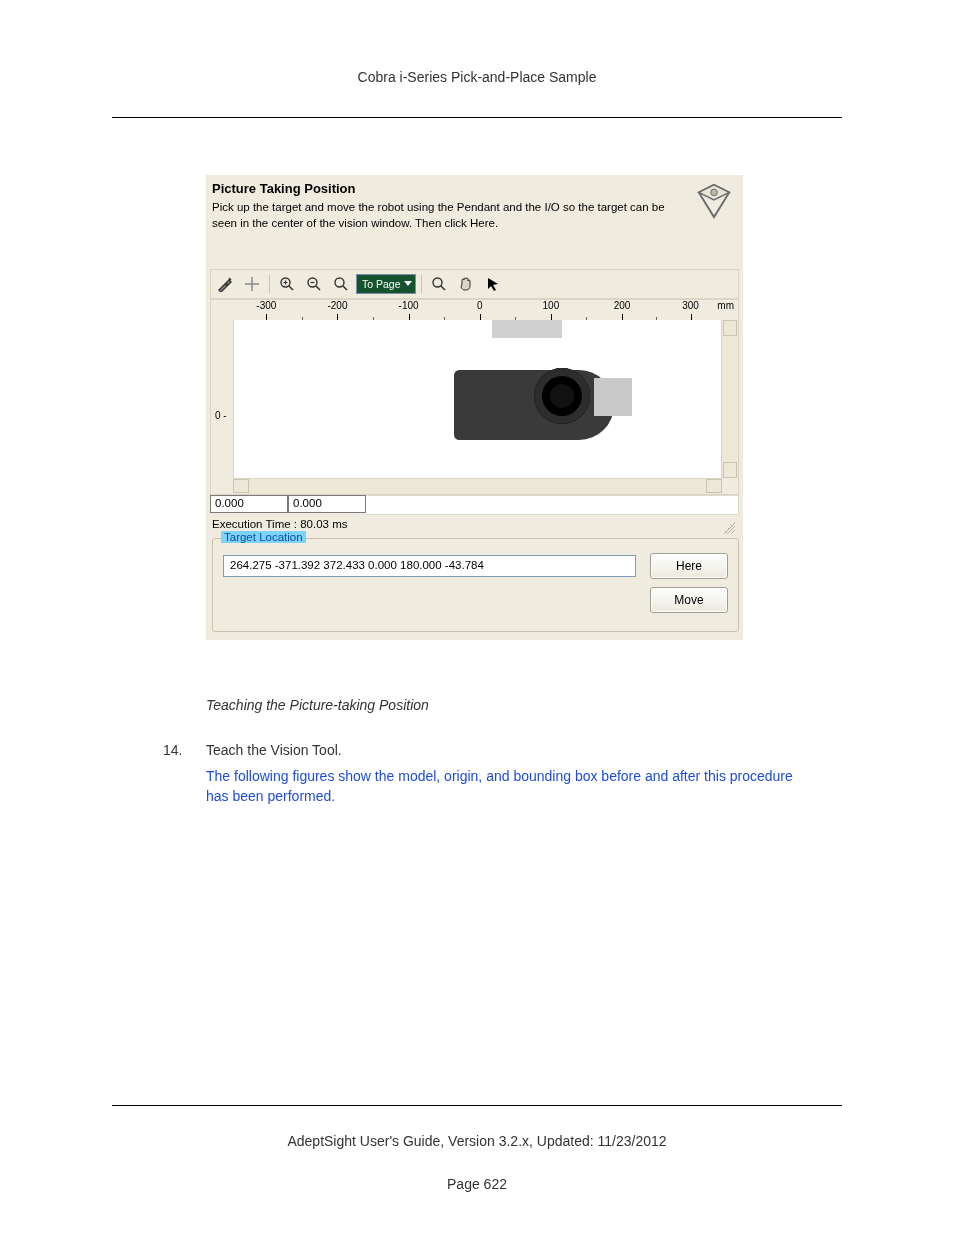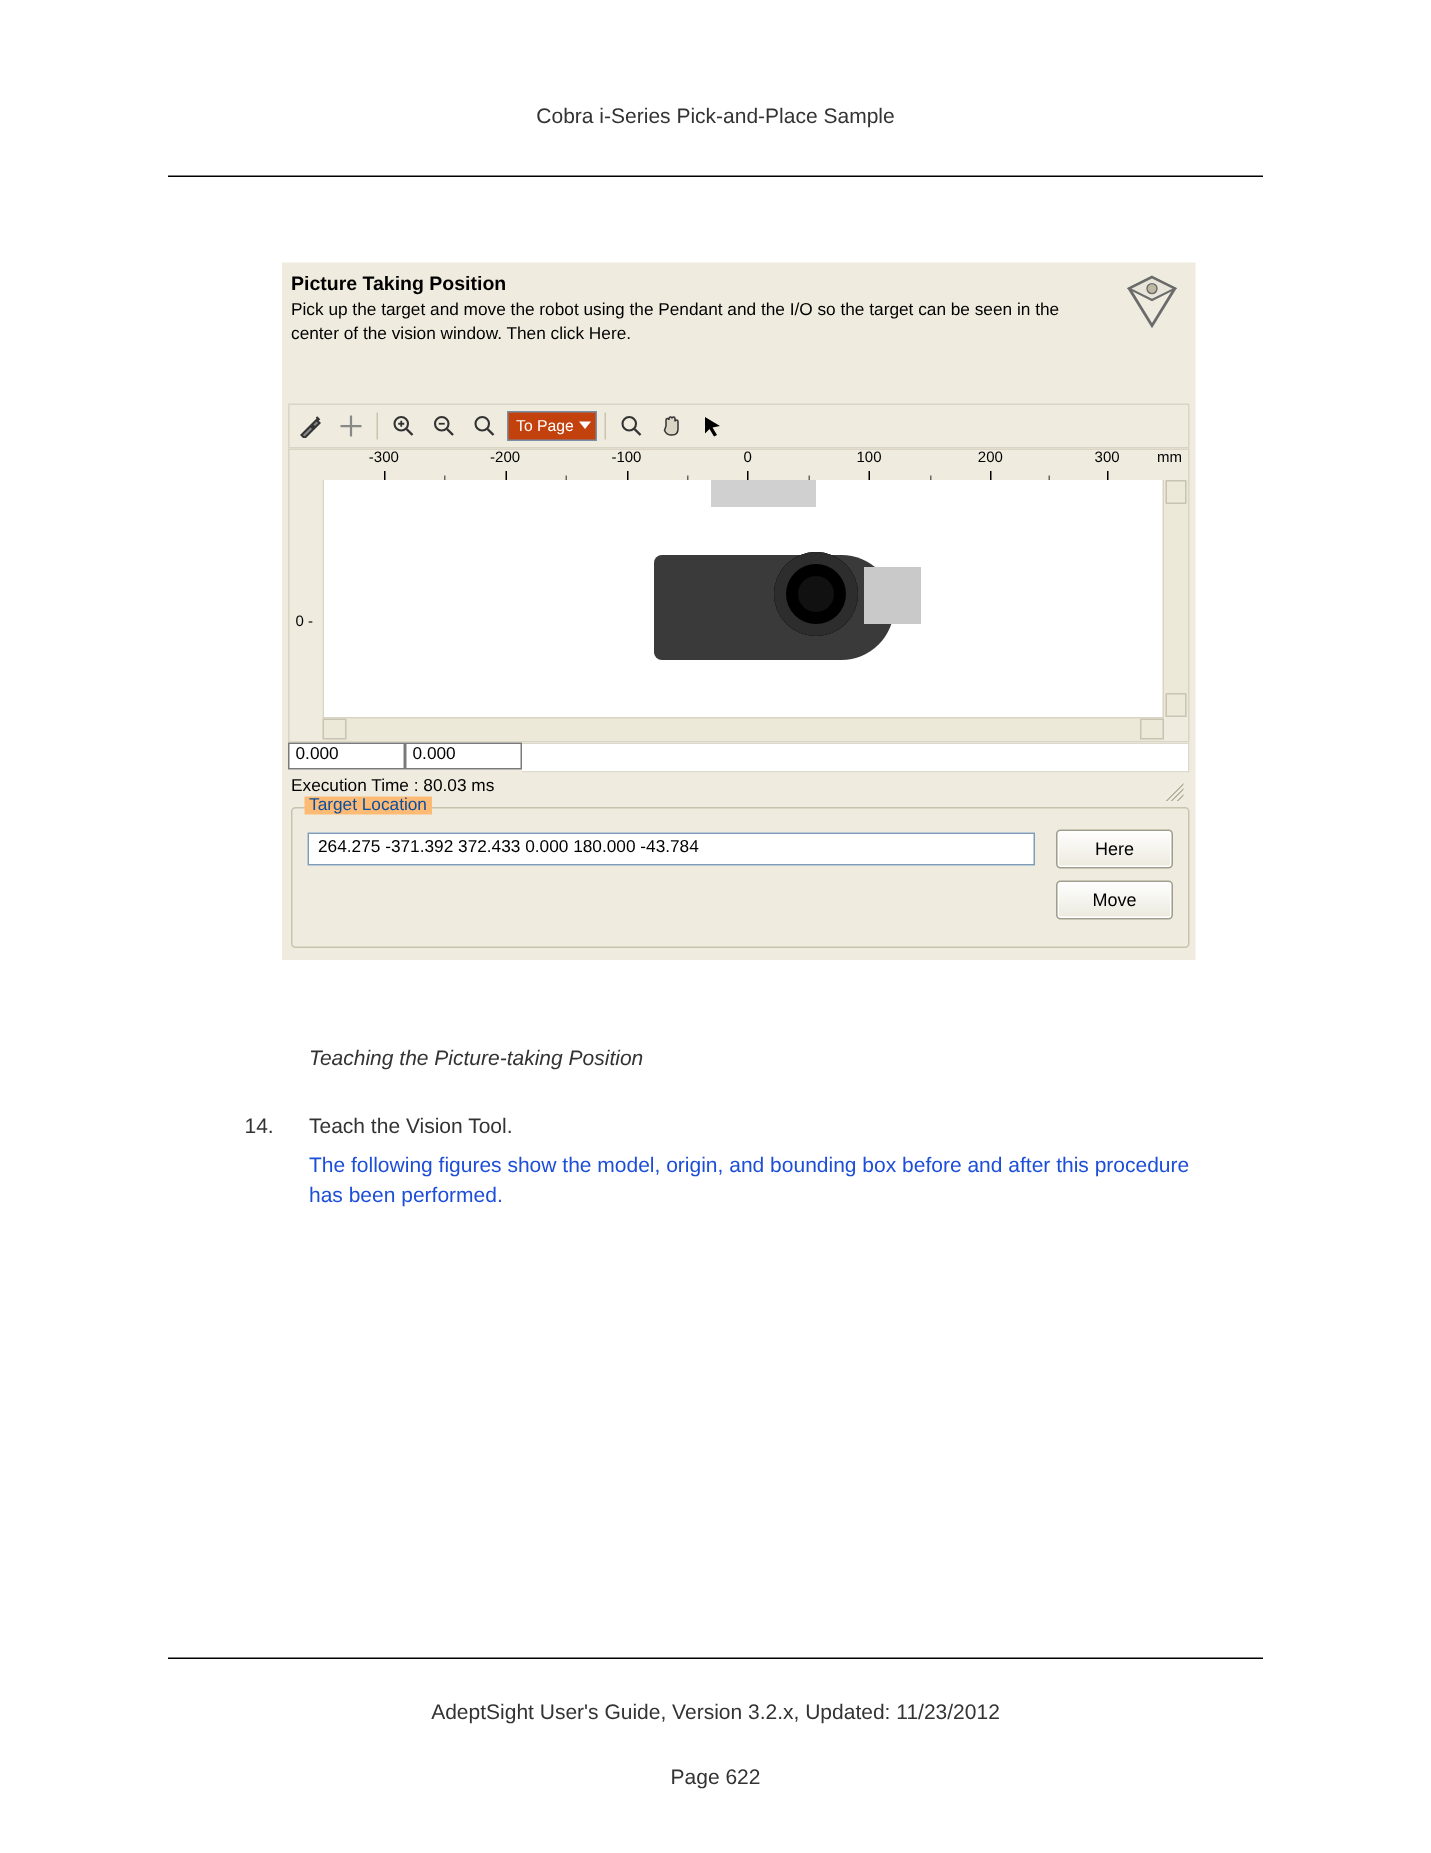--- a/index.html
+++ b/index.html
@@ -57,22 +57,22 @@
     right: 112px;
     text-align: center;
     font-size: 14px;
     color: #333;
   }
 
   
   .ui-panel {
     position: absolute;
     top: 175px;
-    left: 188px;
-    width: 609px;
+    left: 206px;
+    width: 537px;
     background: #efecdf;
     border: 0;
   }
   .ui-hdr {
     padding: 6px 10px 2px 6px;
     display: flex;
     align-items: flex-start;
   }
   .ui-hdr-text { flex: 1; }
   .ui-title {
@@ -108,21 +108,21 @@
     border: 1px solid #d9d4c3;
     gap: 3px;
   }
   .tb-btn {
     width: 22px; height: 20px;
     display: flex; align-items: center; justify-content: center;
     border: 1px solid transparent;
   }
   .tb-sep { width: 1px; height: 18px; background: #c9c3ae; margin: 0 2px; }
   .topage {
-    background: #c2410c;
+    background: #14532d;
     color: #fff;
     font-family: Arial, sans-serif;
     font-size: 10.5px;
     padding: 1px 14px 1px 5px;
     border: 1px solid #7a8fa6;
     position: relative;
     height: 16px;
     display: flex; align-items: center;
   }
   .topage::after {
@@ -264,21 +264,21 @@
   
   .groupbox {
     margin: 2px 4px 8px 6px;
     border: 1px solid #c9c3ae;
     border-radius: 3px;
     position: relative;
     padding: 14px 10px 10px 10px;
   }
   .groupbox .legend {
     position: absolute; top: -8px; left: 8px;
-    background: #fdba74;
+    background: #7dd3fc;
     padding: 0 3px;
     font-family: Arial, sans-serif; font-size: 11.5px;
     color: #0a4ea0;
   }
   .gb-row { display:flex; align-items:center; margin-bottom:8px; }
   .tloc-field {
     flex: 1;
     background:#fff; border:1px solid #7f9db9;
     font-family: Arial, sans-serif; font-size: 11.5px;
     padding: 3px 6px; color:#000;

